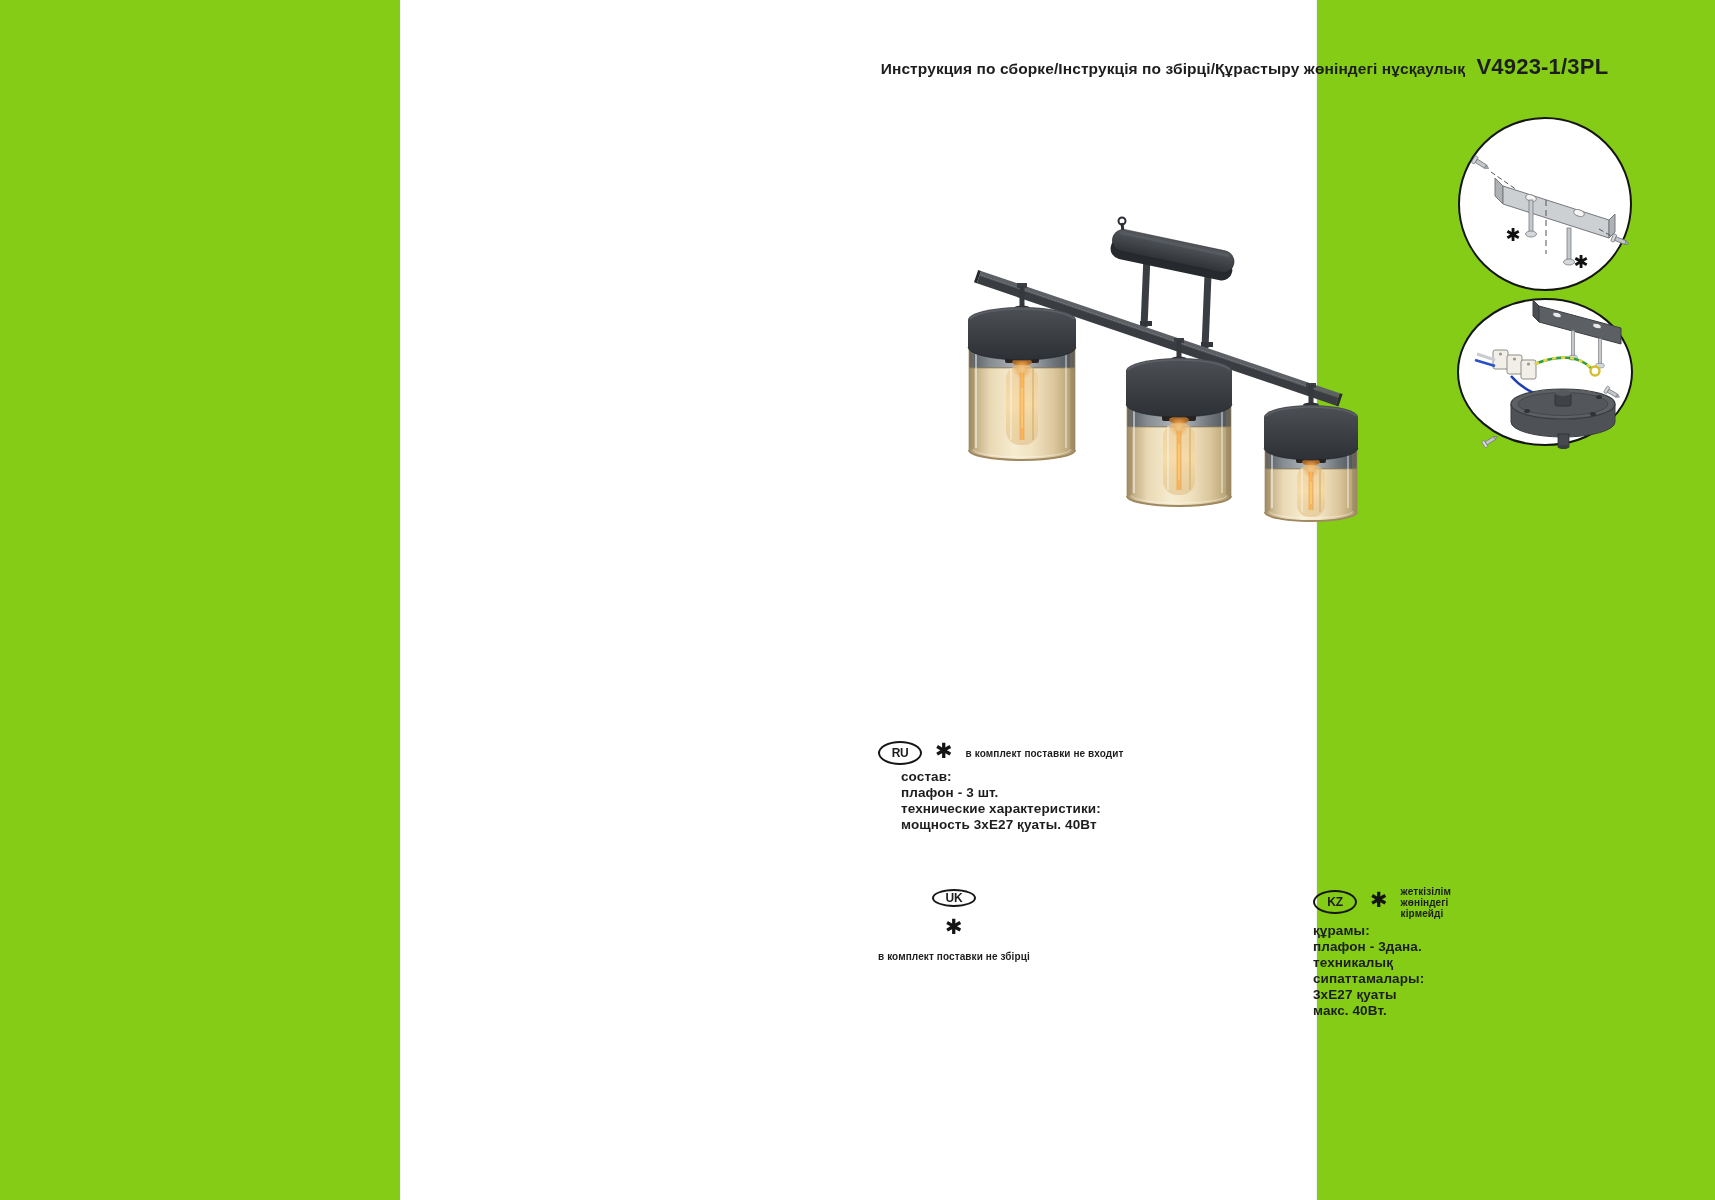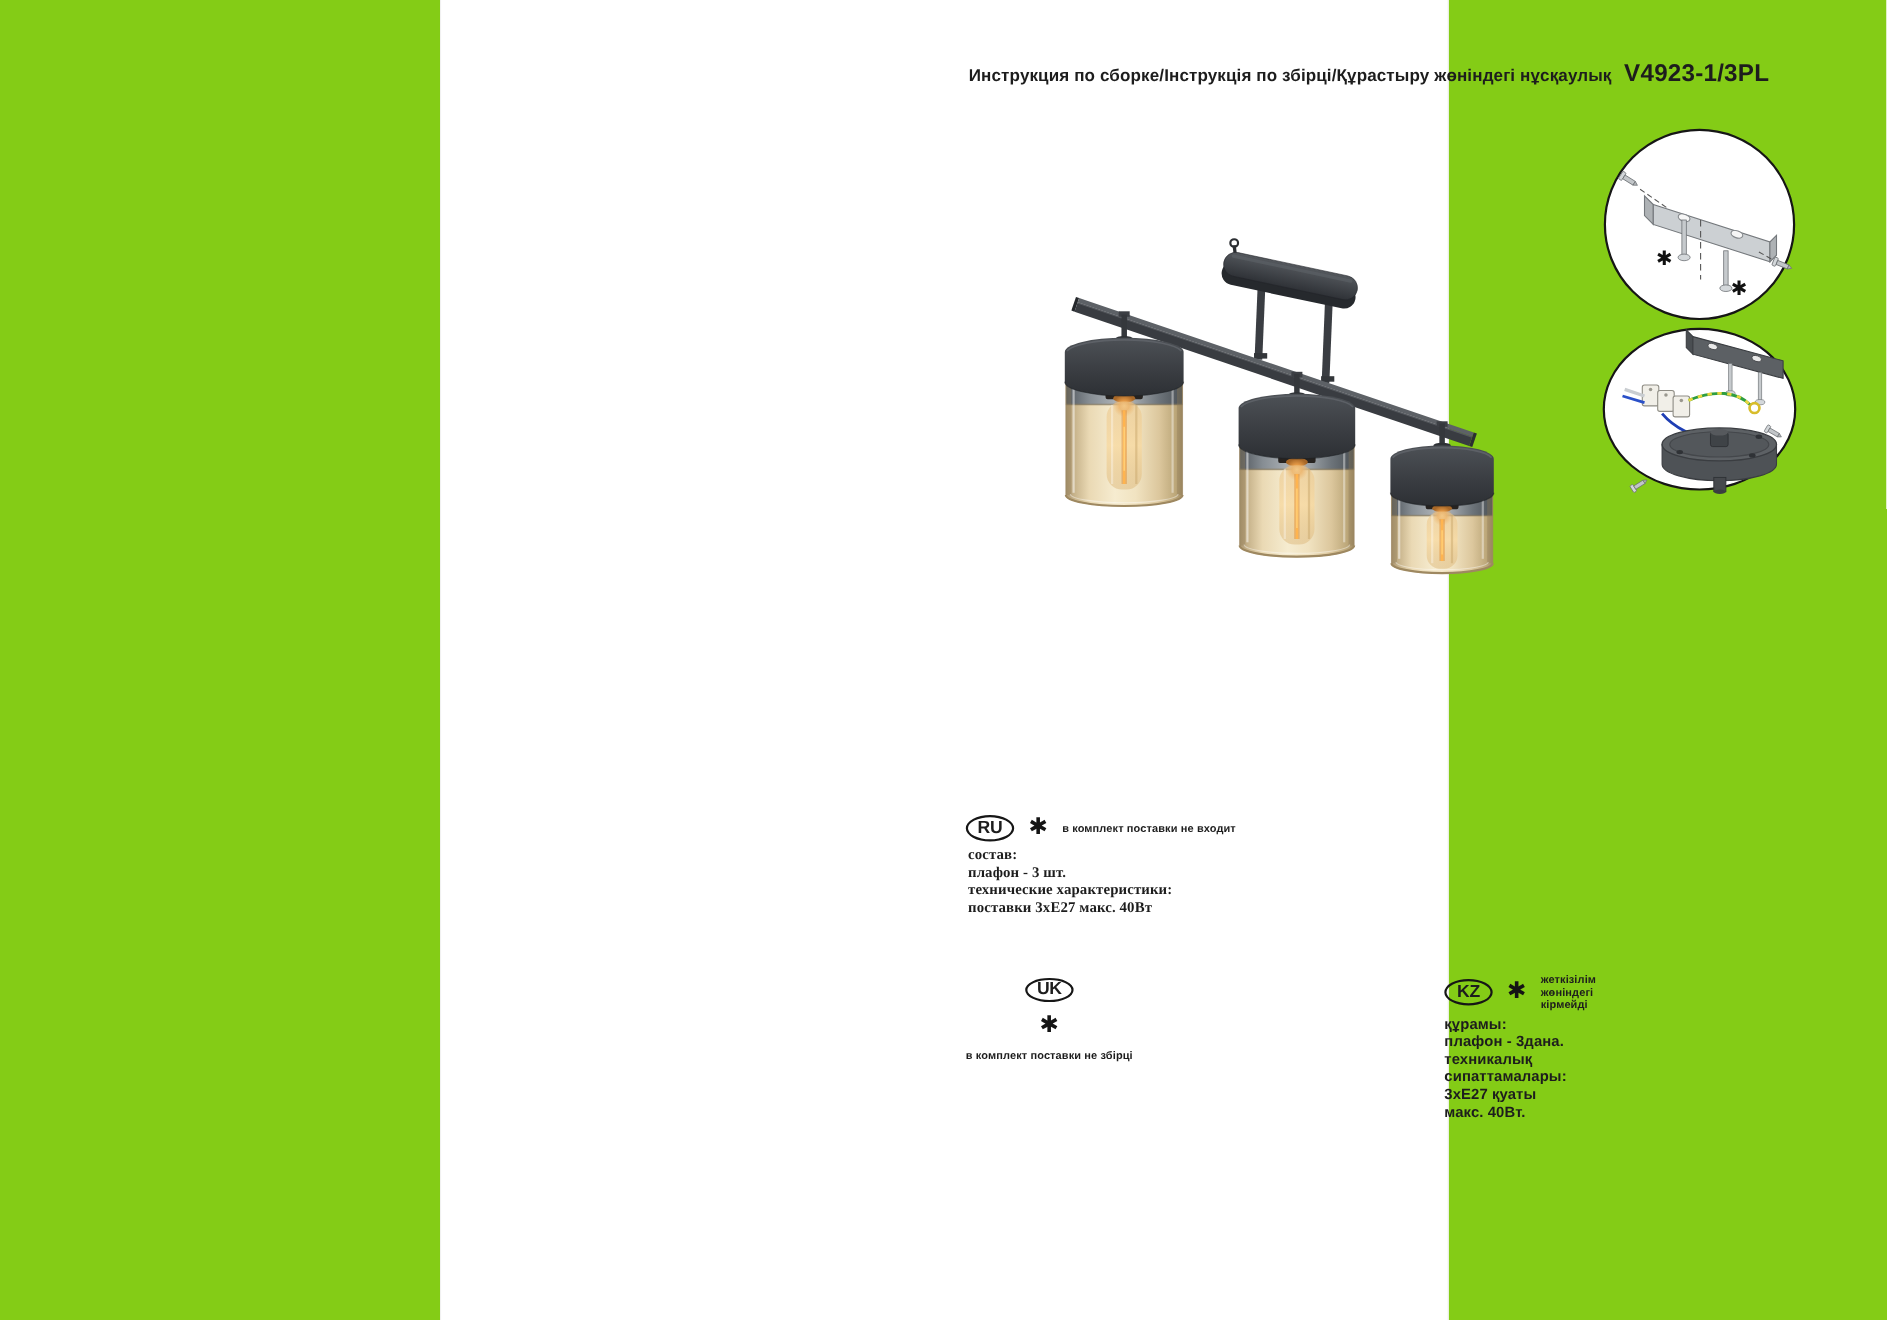--- a/index.html
+++ b/index.html
@@ -9,27 +9,27 @@
         border-left:1px solid #f1f1f1;border-right:1px solid #f1f1f1;}
   .title{position:absolute;left:400px;top:54px;width:915px;text-align:center;white-space:nowrap;
          transform:translateX(-14px);}
   .title .t1{font-size:15.5px;font-weight:bold;letter-spacing:.1px;}
   .title .t2{font-size:22px;font-weight:bold;margin-left:7px;letter-spacing:.2px;}
   .lamp-svg{position:absolute;left:490px;top:190px;width:470px;height:350px;}
   .diagram-svg{position:absolute;left:1050px;top:108px;width:195px;height:350px;}
   .badge-row{position:absolute;display:flex;align-items:center;gap:13px;height:26px;}
   .oval{min-width:44px;height:24px;border:2.2px solid #161616;border-radius:50%;
         display:flex;align-items:center;justify-content:center;
-        font-size:16px;font-weight:bold;letter-spacing:-.3px;padding:0 2px;box-sizing:border-box;}
+        font-size:12px;font-weight:bold;letter-spacing:-.3px;padding:0 2px;box-sizing:border-box;}
   .star{font-family:"DejaVu Sans",sans-serif;font-size:21px;font-weight:bold;line-height:1;
         margin-top:-3px;color:#141414;}
   .note{font-size:10px;font-weight:bold;letter-spacing:.1px;}
   .body-block{position:absolute;font-size:13.5px;font-weight:bold;line-height:16px;letter-spacing:.1px;}
   .pos-ru-row{left:477px;top:740px;}
-  .pos-ru-body{left:479px;top:769px;font-family:Liberation Serif, serif;}
+  .pos-ru-body{left:500px;top:769px;}
   .pos-uk-row{left:477px;top:889px;flex-direction:column;}
   .pos-uk-body{left:477px;top:924px;}
   .pos-kz-row{left:912px;top:889px;}
   .pos-kz-body{left:912px;top:923px;}
   .svg-star{font-family:"DejaVu Sans",sans-serif;font-weight:bold;}
 </style>
 </head>
 <body>
 
 <div class="canvas">
@@ -272,21 +272,21 @@
 
     <div class="badge-row pos-ru-row">
       <span class="oval">RU</span>
       <span class="star">✱</span>
       <span class="note">в комплект поставки не входит</span>
     </div>
     <div class="body-block pos-ru-body">
       <div>состав:</div>
       <div>плафон - 3 шт.</div>
       <div>технические характеристики:</div>
-      <div>поставки 3хЕ27 макс. 40Вт</div>
+      <div>мощность 3хЕ27 қуаты. 40Вт</div>
     </div>
 
     <div class="badge-row pos-uk-row">
       <span class="oval">UK</span>
       <span class="star">✱</span>
       <span class="note">в комплект поставки не збірці</span>
     </div>
 
     <div class="badge-row pos-kz-row">
       <span class="oval">KZ</span>

